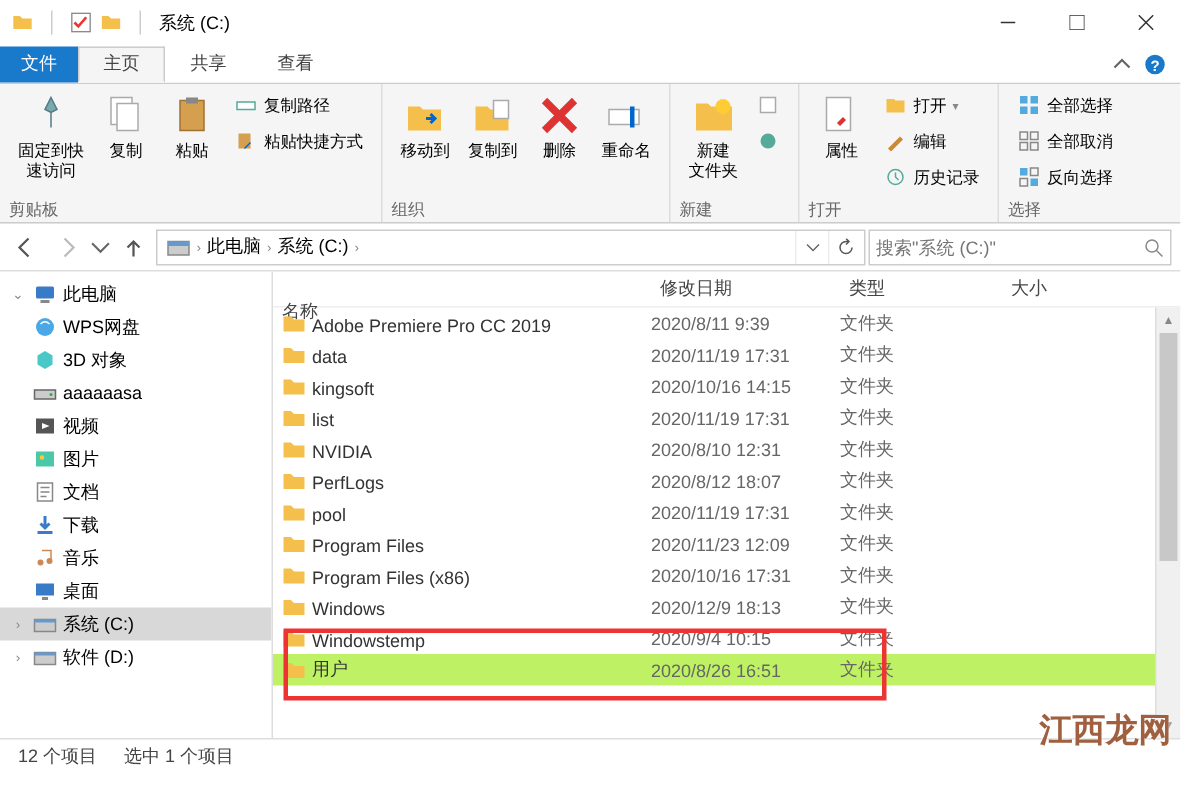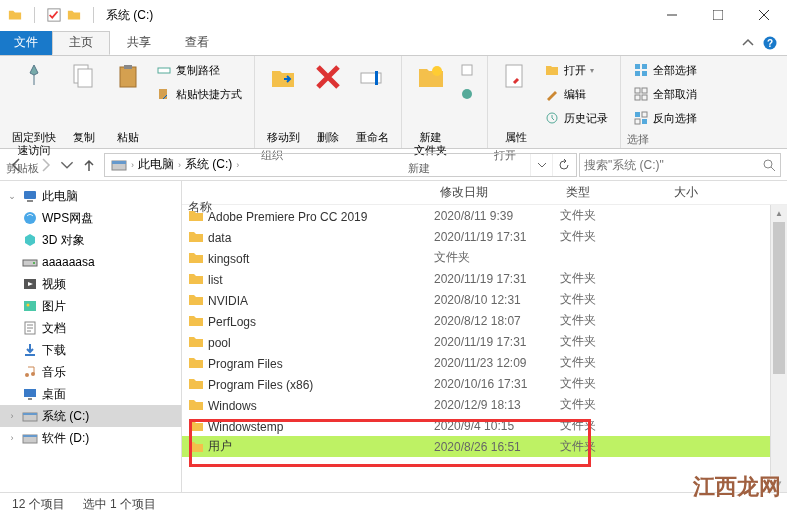--- a/index.html
+++ b/index.html
@@ -23,21 +23,21 @@
 .tabs .help { margin-left: auto; display: flex; align-items: center; gap: 8px; padding-right: 10px; }
 .tabs .help svg { width: 14px; height: 14px; }
 
 
 .ribbon { height: 94px; background: #f5f5f5; border-top: 1px solid #ccc; border-bottom: 1px solid #ccc; display: flex; }
 .rgroup { border-right: 1px solid #ddd; display: flex; flex-direction: column; padding: 3px 6px 1px; }
 .rgroup .row { display: flex; flex: 1; }
 .rgroup .glabel { font-size: 11px; color: #666; padding: 2px 0 0; }
 .rbtn-big { display: flex; flex-direction: column; align-items: center; justify-content: flex-start; padding: 2px 6px; text-align: center; font-size: 11px; line-height: 1.2; min-width: 42px; }
 .rbtn-big .ico { width: 32px; height: 32px; display: flex; align-items: center; justify-content: center; margin-bottom: 2px; }
-.rbtn-big .lbl { max-width: 48px; word-break: break-all; margin-top: 36px; }
+.rbtn-big .lbl { max-width: 48px; word-break: break-all; }
 .rstack { display: flex; flex-direction: column; justify-content: flex-start; gap: 2px; padding: 0 4px; }
 .rbtn-sm { display: flex; align-items: center; gap: 4px; font-size: 11px; padding: 1px 2px; height: 22px; white-space: nowrap; }
 .rbtn-sm .ico { width: 16px; height: 16px; display: flex; align-items: center; justify-content: center; }
 
 
 .navbar { height: 32px; display: flex; align-items: center; padding: 2px 4px; gap: 2px; border-bottom: 1px solid #ddd; }
 .navbtn { width: 26px; height: 26px; display: flex; align-items: center; justify-content: center; color: #666; }
 .navbtn svg { width: 16px; height: 16px; }
 .navbtn.disabled { color: #bbb; }
 .addr { flex: 1; border: 1px solid #ccc; height: 24px; display: flex; align-items: center; padding: 0 2px; }
@@ -203,20 +203,29 @@
   <div class="rgroup">
     <div class="row">
       <div class="rbtn-big">
         <div class="ico">
             <svg width="28" height="28">
               <path class="folder-svg" d="M2 8h8l2 2h12v14H2z"></path>
               <path d="M14 16l6 0m-3-3l3 3-3 3" fill="none" stroke="#06c" stroke-width="2"></path>
             </svg>
           </div>
         <div class="lbl">移动到</div>
+      </div>
+      <div class="rbtn-big">
+        <div class="ico">
+            <svg width="28" height="28">
+              <path class="folder-svg" d="M2 8h8l2 2h12v14H2z"></path>
+              <rect x="14" y="4" width="10" height="12" fill="#fff" stroke="#aaa"></rect>
+            </svg>
+          </div>
+        <div class="lbl">复制到</div>
       </div>
       <div class="rbtn-big">
         <div class="ico">
             <svg width="28" height="28">
               <path d="M4 4L24 24M24 4L4 24" stroke="#d33" stroke-width="5"></path>
             </svg>
           </div>
         <div class="lbl">删除</div>
       </div>
       <div class="rbtn-big">
@@ -557,20 +566,21 @@
             <div class="c-date">2020/11/19 17:31</div>
             <div class="c-type">文件夹</div>
           </div>
           <div class="filerow">
             <div class="c-name">
               <svg class="fico" viewBox="0 0 16 16">
                 <path class="folder-svg" d="M1 3h5l2 2h7v8H1z"></path>
               </svg>
               <span>kingsoft</span>
             </div>
+            <div class="c-date">2020/10/16 14:15</div>
             <div class="c-type">文件夹</div>
           </div>
           <div class="filerow">
             <div class="c-name">
               <svg class="fico" viewBox="0 0 16 16">
                 <path class="folder-svg" d="M1 3h5l2 2h7v8H1z"></path>
               </svg>
               <span>list</span>
             </div>
             <div class="c-date">2020/11/19 17:31</div>

